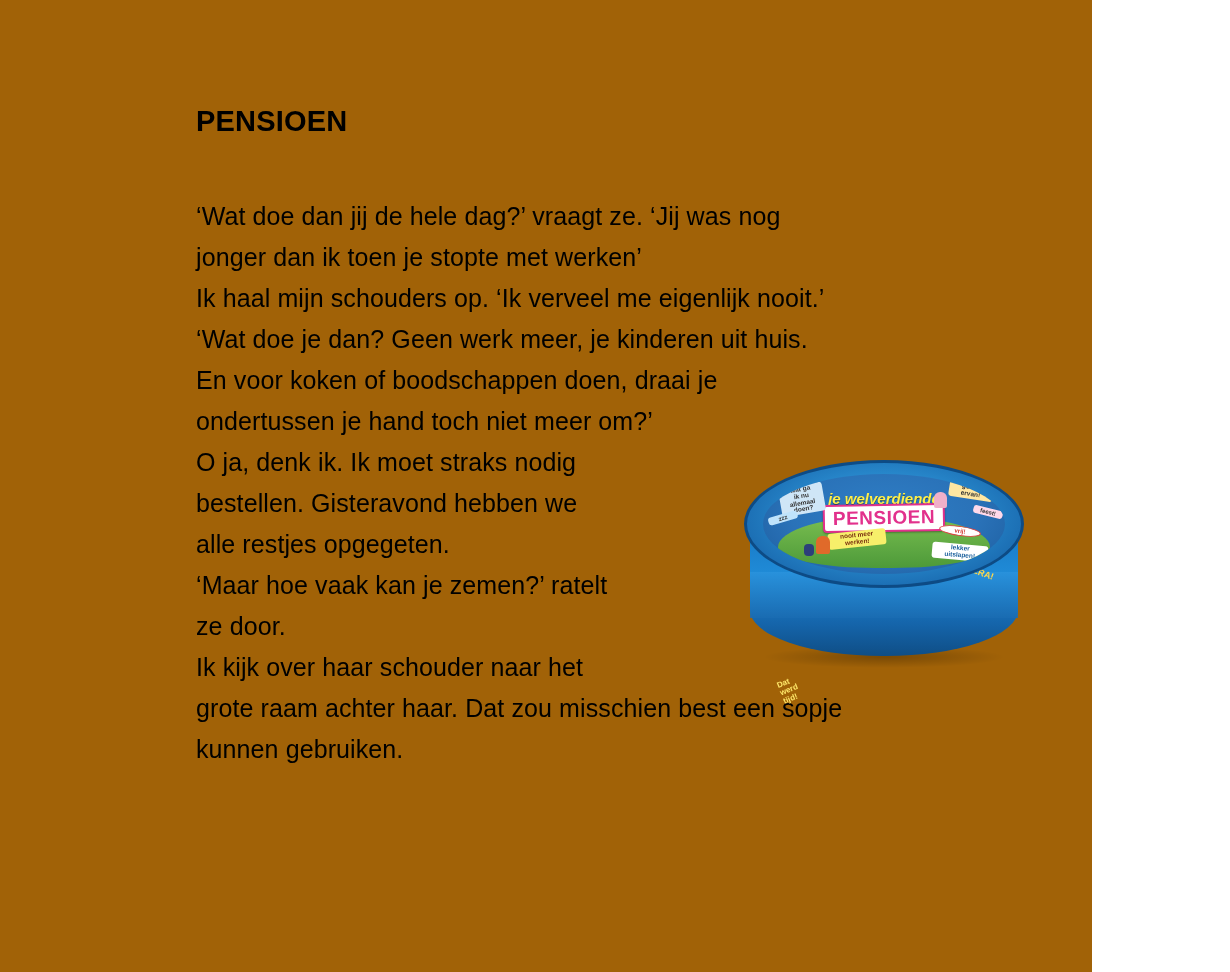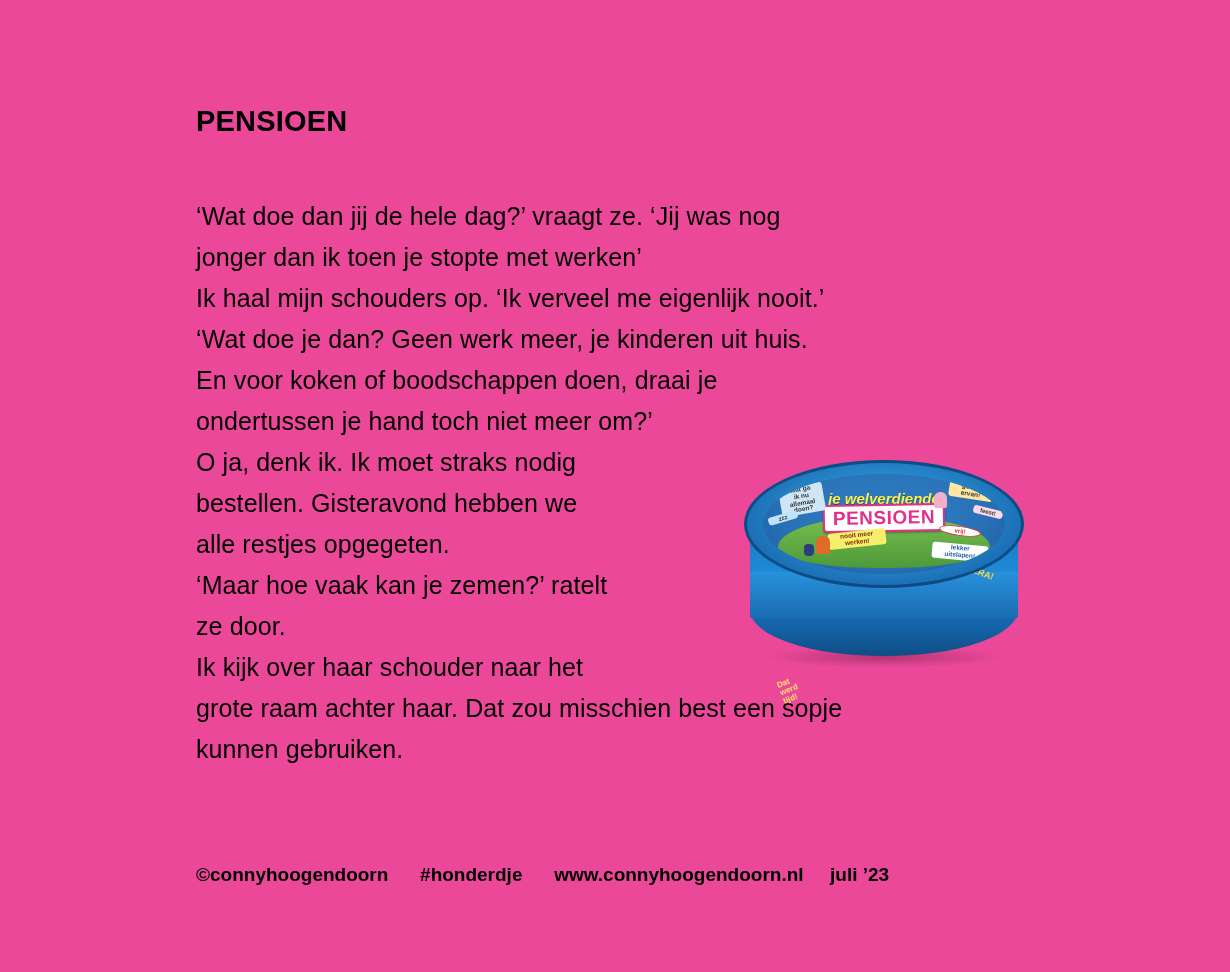--- a/index.html
+++ b/index.html
@@ -6,23 +6,23 @@
     margin: 0;
     padding: 0;
     background: #ffffff;
   }
   body {
     font-family: "Liberation Sans", sans-serif;
     color: #000000;
   }
   .page {
     position: relative;
-    width: 1230px;
+    width: 1092px;
     height: 972px;
-    background: #ec4899;
+    background: #a16207;
     overflow: hidden;
   }
   .title {
     position: absolute;
     left: 196px;
     top: 105px;
     font-size: 29px;
     font-weight: bold;
     letter-spacing: 0.2px;
   }
@@ -271,23 +271,14 @@
 
           <div class="lid-figure fig-1"></div>
           <div class="lid-figure fig-2"></div>
           <div class="lid-figure fig-3"></div>
         </div>
       </div>
 
     </div>
   </div>
 
-  <div class="footer">
-    <span>©connyhoogendoorn</span>
-    <span>      </span>
-    <span>#honderdje</span>
-    <span>      </span>
-    <span>www.connyhoogendoorn.nl</span>
-    <span>     </span>
-    <span>juli ’23</span>
-  </div>
 
 </div>
 
 </body></html>

